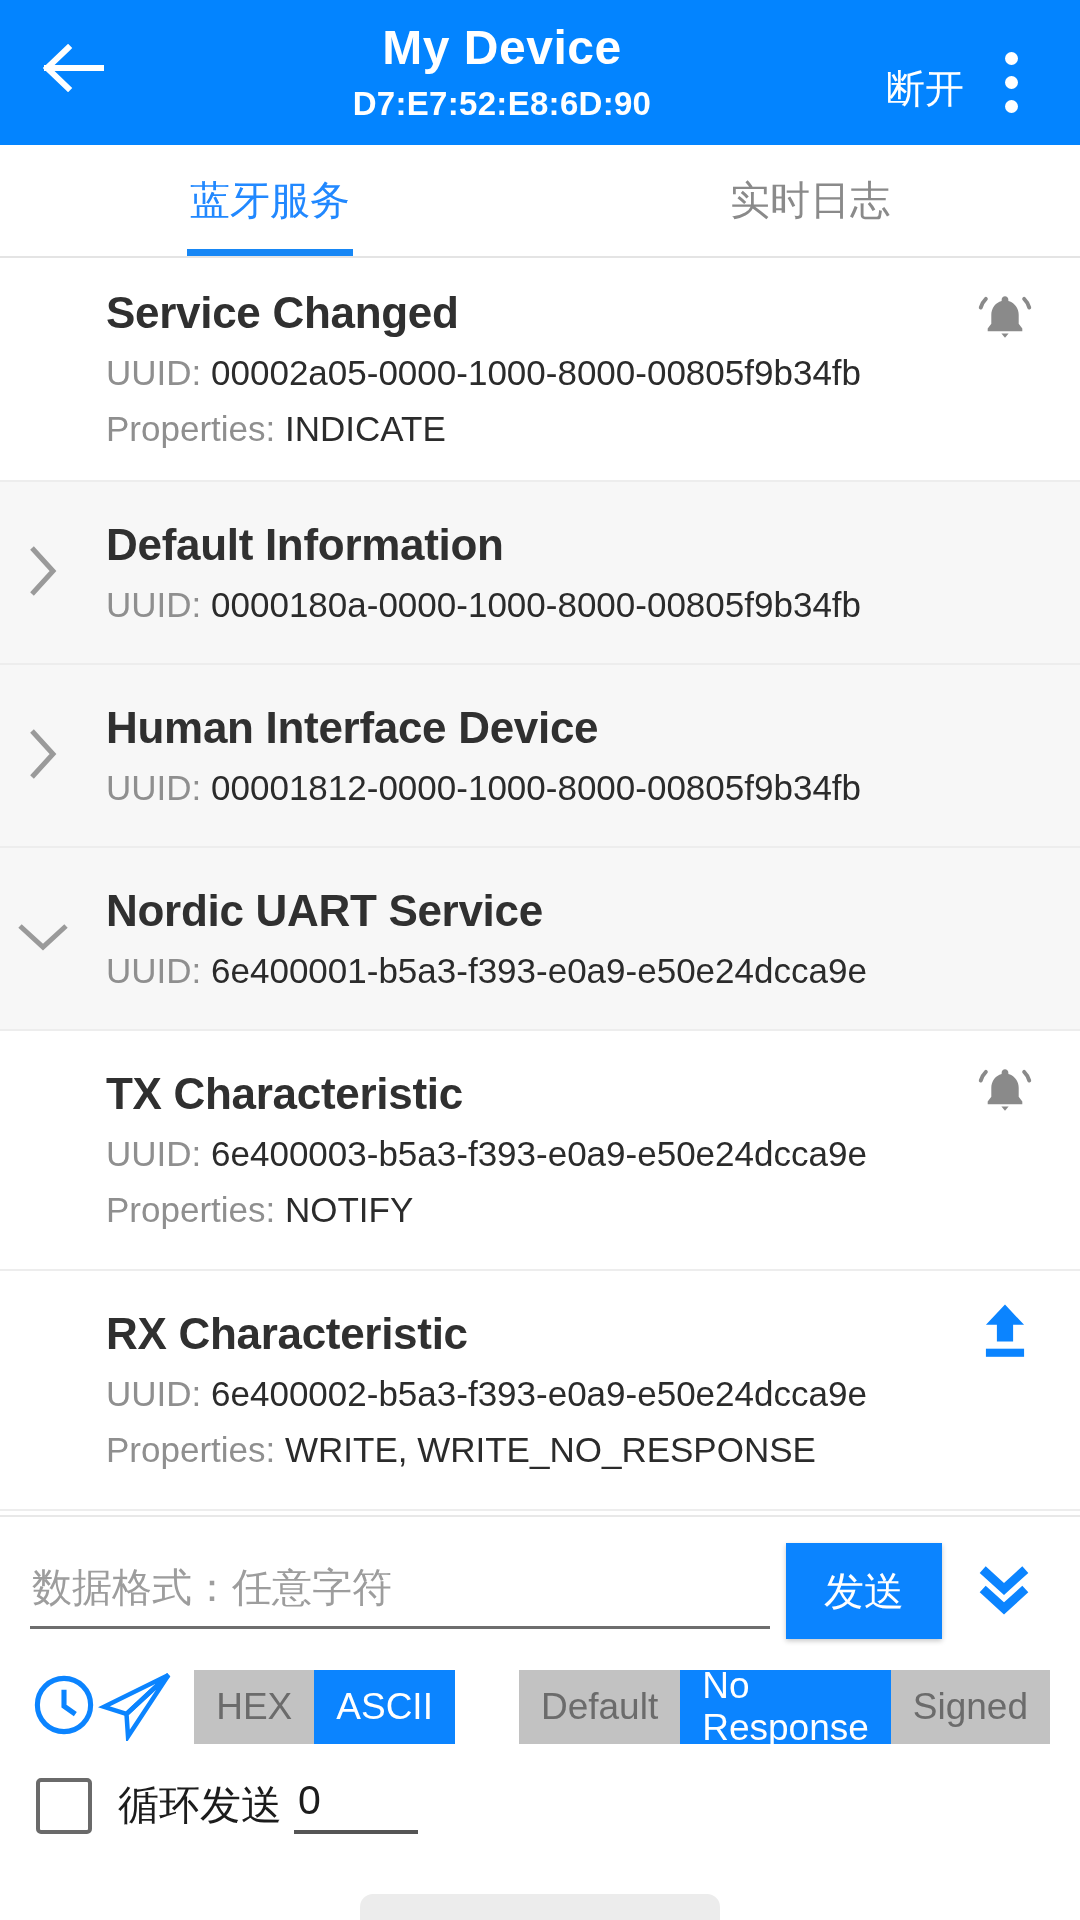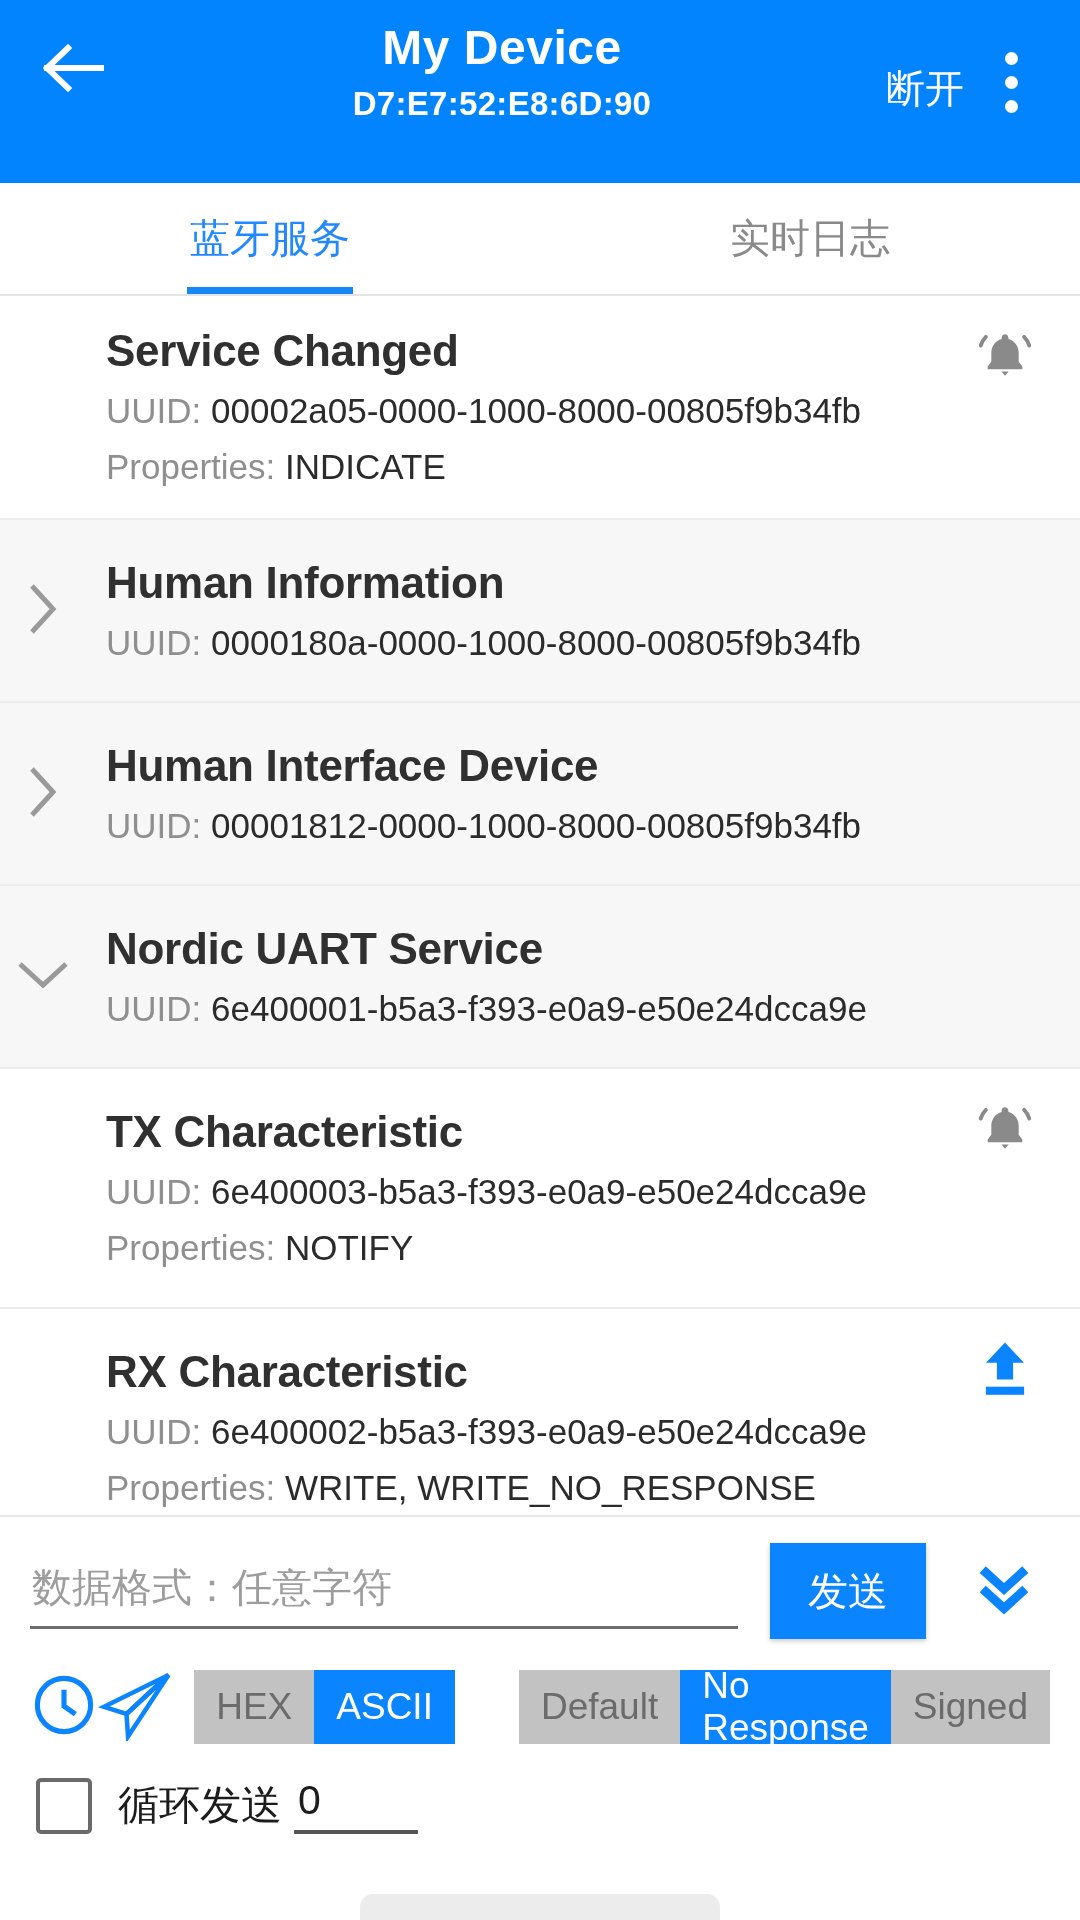--- a/index.html
+++ b/index.html
@@ -7,21 +7,21 @@
     width:1080px; height:1920px;
     background:#ffffff;
     font-family:"Liberation Sans", sans-serif;
     overflow:hidden;
   }
   #app { width:1080px; height:1920px; position:relative; display:flex; flex-direction:column; background:#fff; }
 
   
   .appbar {
     background:#0384FF;
-    height:183px;
+    height:145px;
     display:flex; align-items:flex-start;
     padding:0 26px;
     position:relative; flex:0 0 auto;
   }
   .appbar-back {
     width:96px; height:120px;
     display:flex; align-items:center; justify-content:center;
     margin-top:10px;
   }
   .appbar-titles {
@@ -100,21 +100,21 @@
     width:110px; flex:0 0 110px;
     display:flex; align-items:flex-start; justify-content:center;
     padding-top:30px; align-self:flex-start;
   }
 
   
   .sendbar {
     flex:0 0 auto; background:#ffffff;
     border-top:2px solid #e8e8e8;
     padding:26px 30px 0 30px;
-    display:flex; align-items:flex-start; gap:32px;
+    display:flex; align-items:flex-start; gap:16px;
   }
   .input-wrap { flex:1; padding-top:8px; }
   .data-input {
     width:100%; border:none; outline:none; background:transparent;
     border-bottom:3px solid #6e6e6e;
     font-family:"Liberation Sans", sans-serif;
     font-size:40px; color:#2b2b2b;
     padding:14px 2px 16px 2px;
   }
   .data-input::placeholder { color:#9d9d9d; }
@@ -238,21 +238,21 @@
 
     <div class="row service">
       <div class="chevron-cell">
         <span>
           <svg width="34" height="56" viewBox="0 0 34 56">
             <path d="M6 5 L27 28 L6 51" stroke="#9a9a9a" stroke-width="5" fill="none" stroke-linecap="butt" stroke-linejoin="miter"></path>
           </svg>
         </span>
       </div>
       <div class="row-body">
-        <div class="row-title">Human Information</div>
+        <div class="row-title">Default Information</div>
         <div class="row-meta">
           <span>UUID:</span>
           <span class="val">0000180a-0000-1000-8000-00805f9b34fb</span>
         </div>
       </div>
     </div>
 
     <div class="row service">
       <div class="chevron-cell">
         <span>

